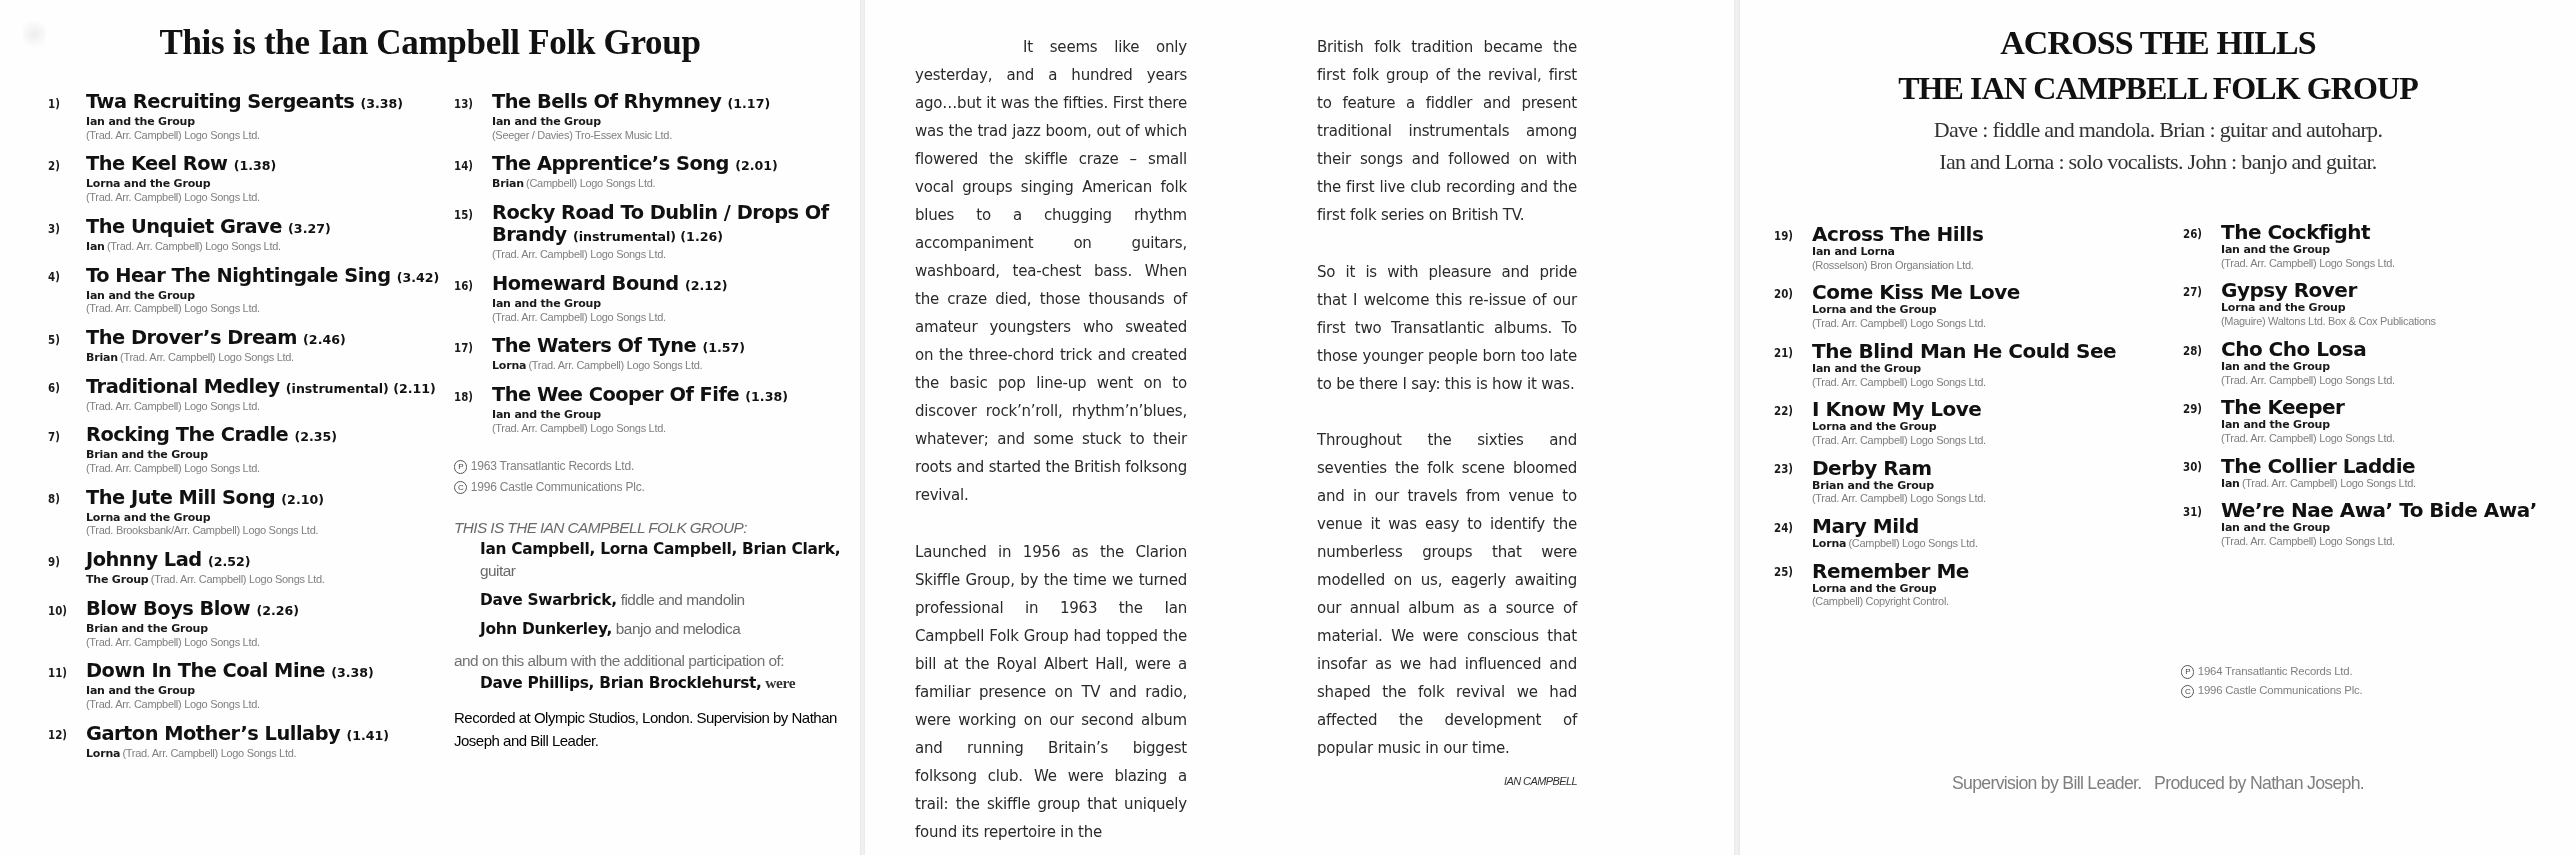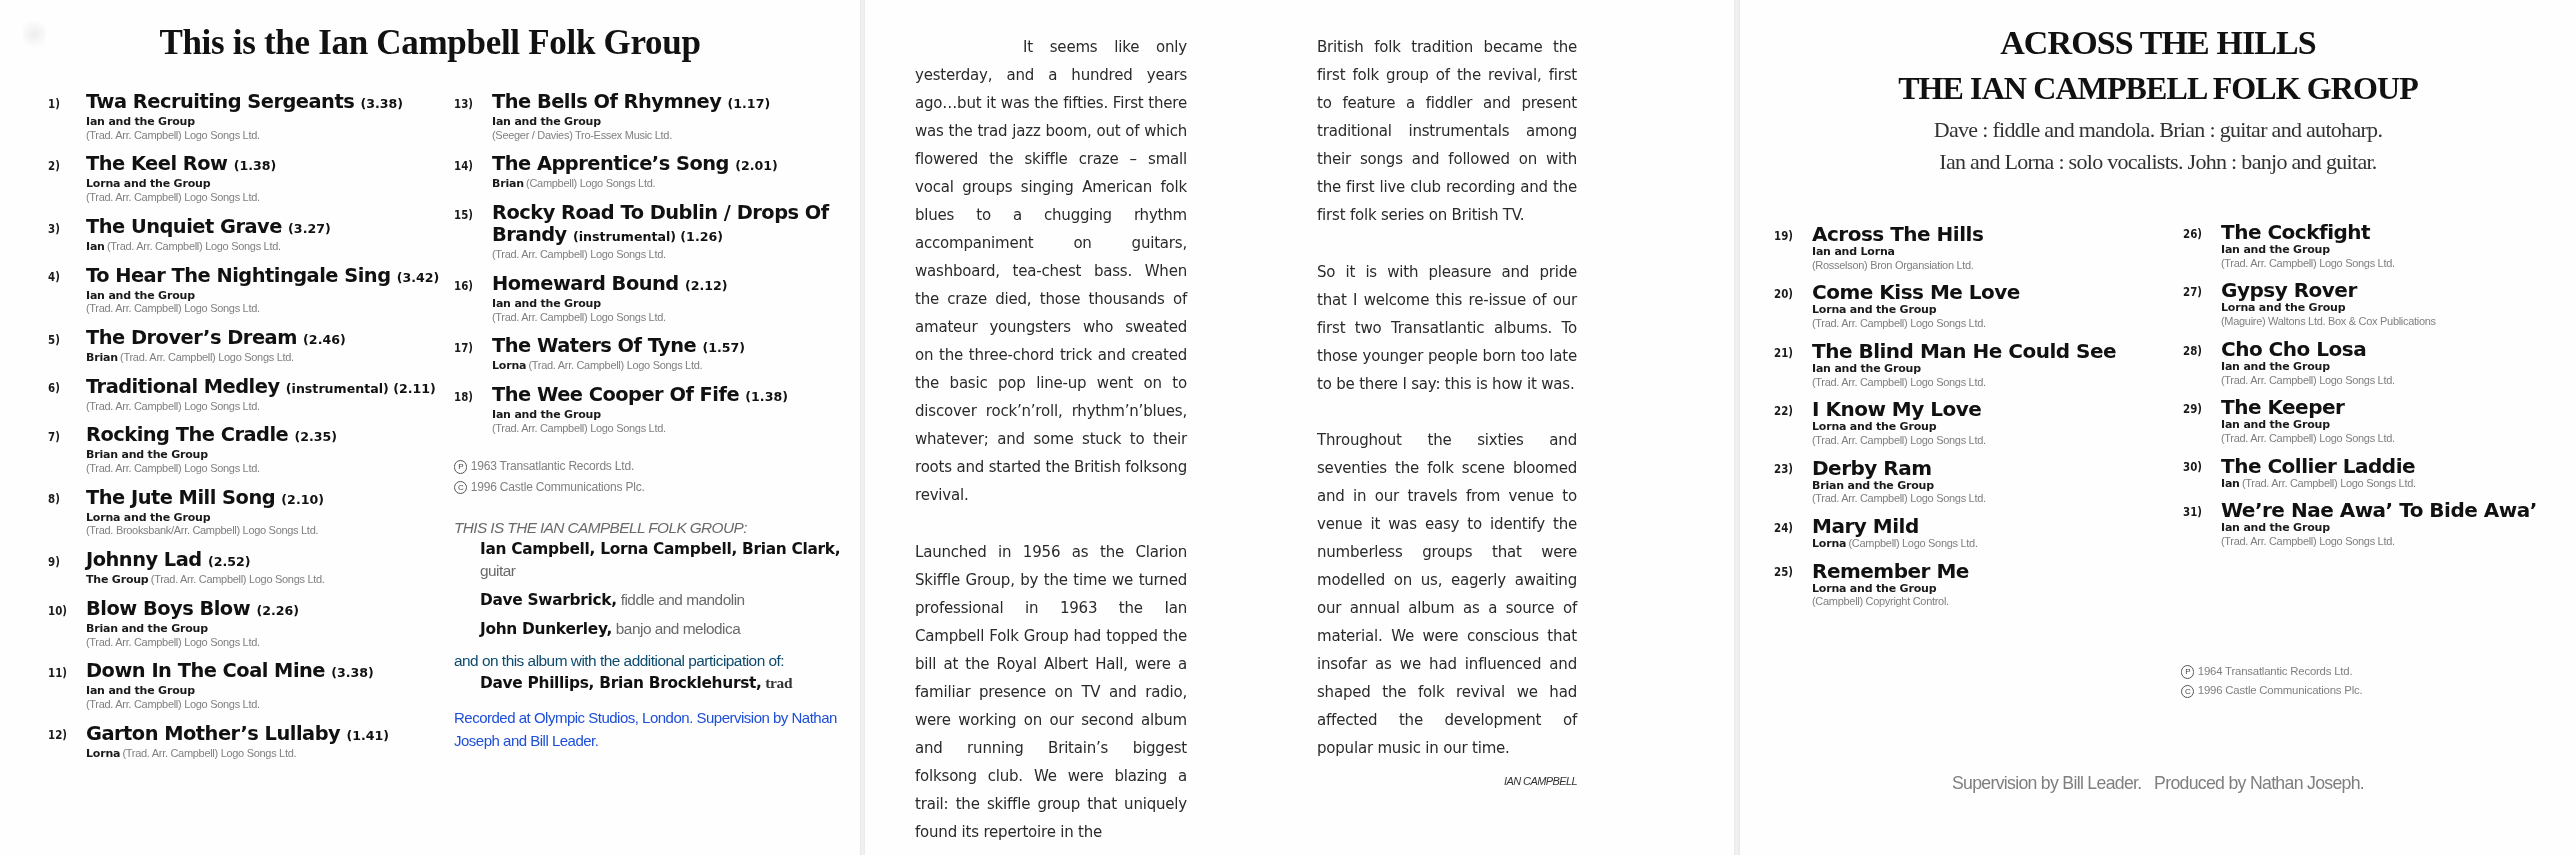--- a/index.html
+++ b/index.html
@@ -37,26 +37,26 @@
   #copy-left { left: 454px; top: 456px; }
   .circ { display: inline-block; width: 11.4px; height: 11.4px; border: 0.9px solid #555; border-radius: 50%;
           font-size: 8px; line-height: 11.4px; text-align: center; color: #444; margin-right: 3.4px; vertical-align: 0.6px; }
 
   #lineup { position: absolute; left: 454px; top: 519px; width: 399px; }
   .lineup-heading { font-family: "Liberation Sans", sans-serif; font-style: italic; font-size: 15.4px; color: #6a6a6a;
                     letter-spacing: -0.6px; margin: 0 0 1.1px 0; }
   .member { padding-left: 26px; font-family: "DejaVu Sans", sans-serif; font-weight: bold; font-size: 15.4px;
             color: #111; line-height: 22px; letter-spacing: -0.3px; margin-bottom: 6.8px; }
   .member .role { font-family: "Liberation Sans", sans-serif; font-weight: normal; color: #6a6a6a; letter-spacing: -0.5px; }
-  .extra-intro { font-family: "Liberation Sans", sans-serif; font-size: 15.4px; color: #0c4a6e; line-height: 21px;
+  .extra-intro { font-family: "Liberation Sans", sans-serif; font-size: 15.4px; color: #737373; line-height: 21px;
                  letter-spacing: -0.5px; margin-top: 10.3px; }
   .extra-members { padding-left: 26px; font-family: "DejaVu Sans", sans-serif; font-weight: bold; font-size: 15.4px;
                    color: #111; letter-spacing: -0.3px; line-height: 23px; }
   .extra-members .role { font-family: "Liberation Serif", serif; color: #333; }
-  .recording-note-left { font-family: "Liberation Sans", sans-serif; font-size: 15px; color: #1d4ed8; line-height: 23px;
+  .recording-note-left { font-family: "Liberation Sans", sans-serif; font-size: 15px; color: #000000; line-height: 23px;
                          letter-spacing: -0.5px; margin-top: 11.4px; width: 388px; }
 
   
   .essay-col { position: absolute; top: 33px; width: 272px; font-family: "DejaVu Sans", sans-serif;
                font-size: 15px; line-height: 28px; color: #2a2a2a; text-align: justify; letter-spacing: -0.2px; }
   #essay-col-1 { left: 915px; }
   #essay-col-2 { left: 1317px; width: 260px; }
   .essay-col p { margin: 0 0 28.5px 0; }
   .essay-col p.first { text-indent: 108px; }
   .signature { font-family: "Liberation Sans", sans-serif; font-style: italic; font-size: 11px; text-align: right;
@@ -202,21 +202,21 @@
       <span class="circ">C</span><span>1996 Castle Communications Plc.</span>
     </div>
   </div>
 
   <div id="lineup">
     <div class="lineup-heading">THIS IS THE IAN CAMPBELL FOLK GROUP:</div>
     <div class="member"><span>Ian Campbell, Lorna Campbell, Brian Clark,</span><span class="role"> guitar</span></div>
     <div class="member"><span>Dave Swarbrick,</span><span class="role"> fiddle and mandolin</span></div>
     <div class="member"><span>John Dunkerley,</span><span class="role"> banjo and melodica</span></div>
     <div class="extra-intro">and on this album with the additional participation of:</div>
-    <div class="extra-members"><span>Dave Phillips, Brian Brocklehurst,</span><span class="role"> trad</span></div>
+    <div class="extra-members"><span>Dave Phillips, Brian Brocklehurst,</span><span class="role"> were</span></div>
     <div class="recording-note-left">Recorded at Olympic Studios, London. Supervision by Nathan Joseph and Bill Leader.</div>
   </div>
 </section>
 <div class="fold" id="fold-1"></div>
 
 <section class="panel" id="panel-mid"></section>
 <div class="essay-col" id="essay-col-1">
   <p class="first">It seems like only yesterday, and a hundred years ago…but it was the fifties. First there was the trad jazz boom, out of which flowered the skiffle craze – small vocal groups singing American folk blues to a chugging rhythm accompaniment on guitars, washboard, tea-chest bass. When the craze died, those thousands of amateur youngsters who sweated on the three-chord trick and created the basic pop line-up went on to discover rock’n’roll, rhythm’n’blues, whatever; and some stuck to their roots and started the British folksong revival.</p>
   <p>Launched in 1956 as the Clarion Skiffle Group, by the time we turned professional in 1963 the Ian Campbell Folk Group had topped the bill at the Royal Albert Hall, were a familiar presence on TV and radio, were working on our second album and running Britain’s biggest folksong club. We were blazing a trail: the skiffle group that uniquely found its repertoire in the</p>
 </div>

